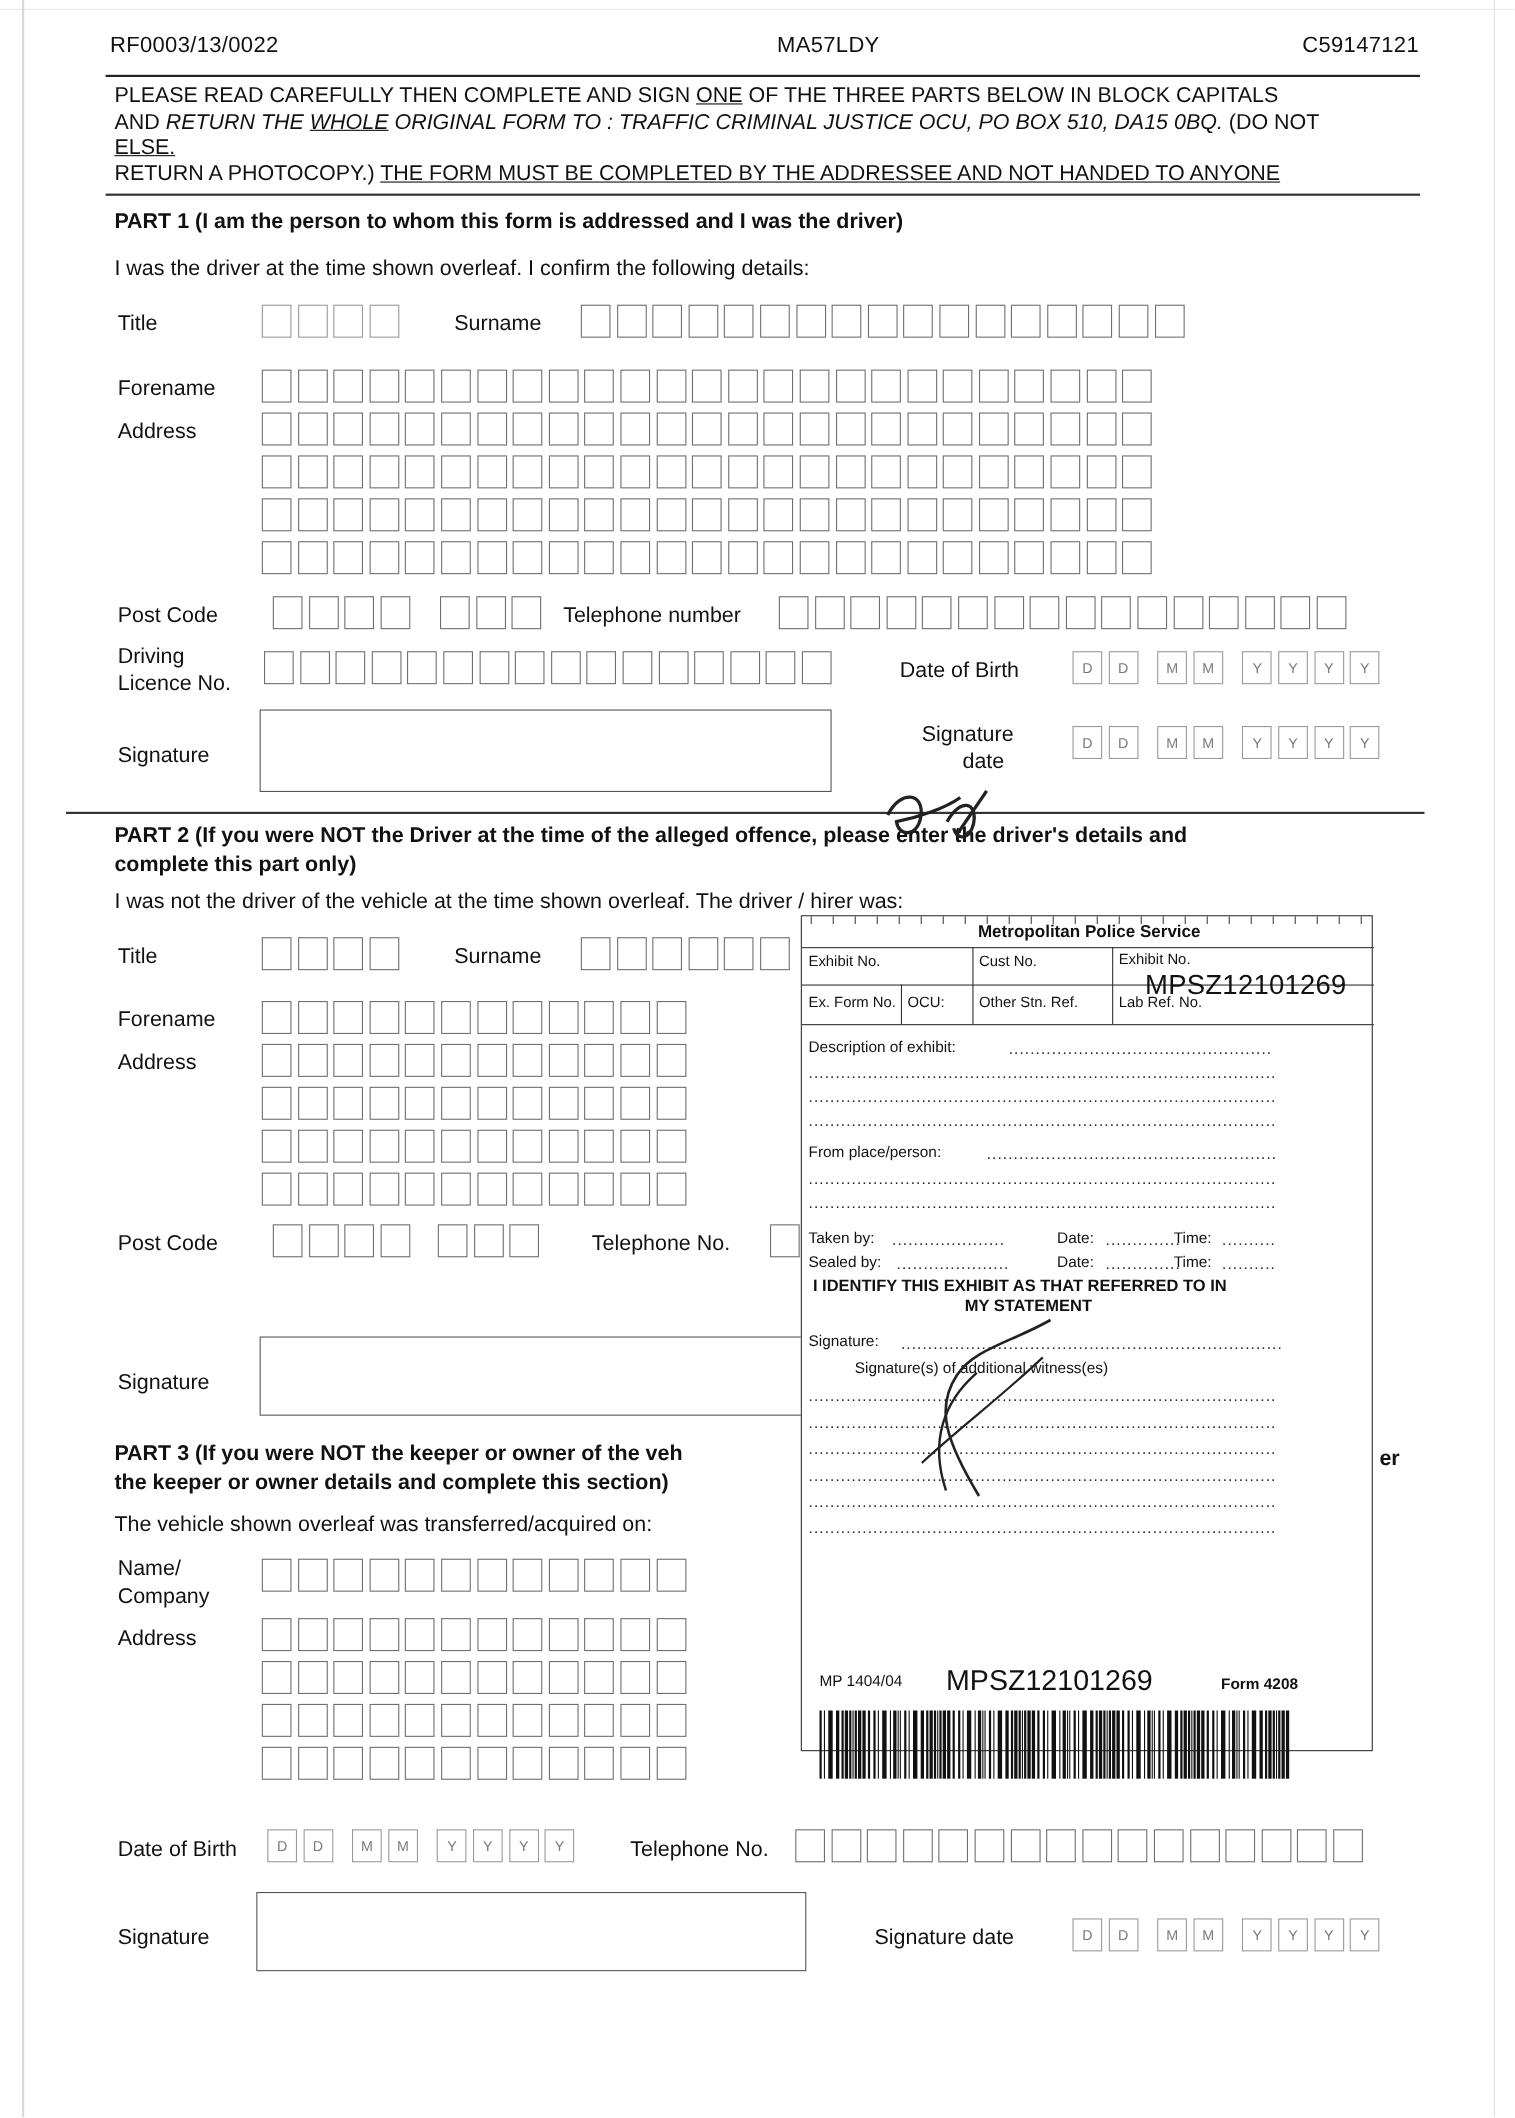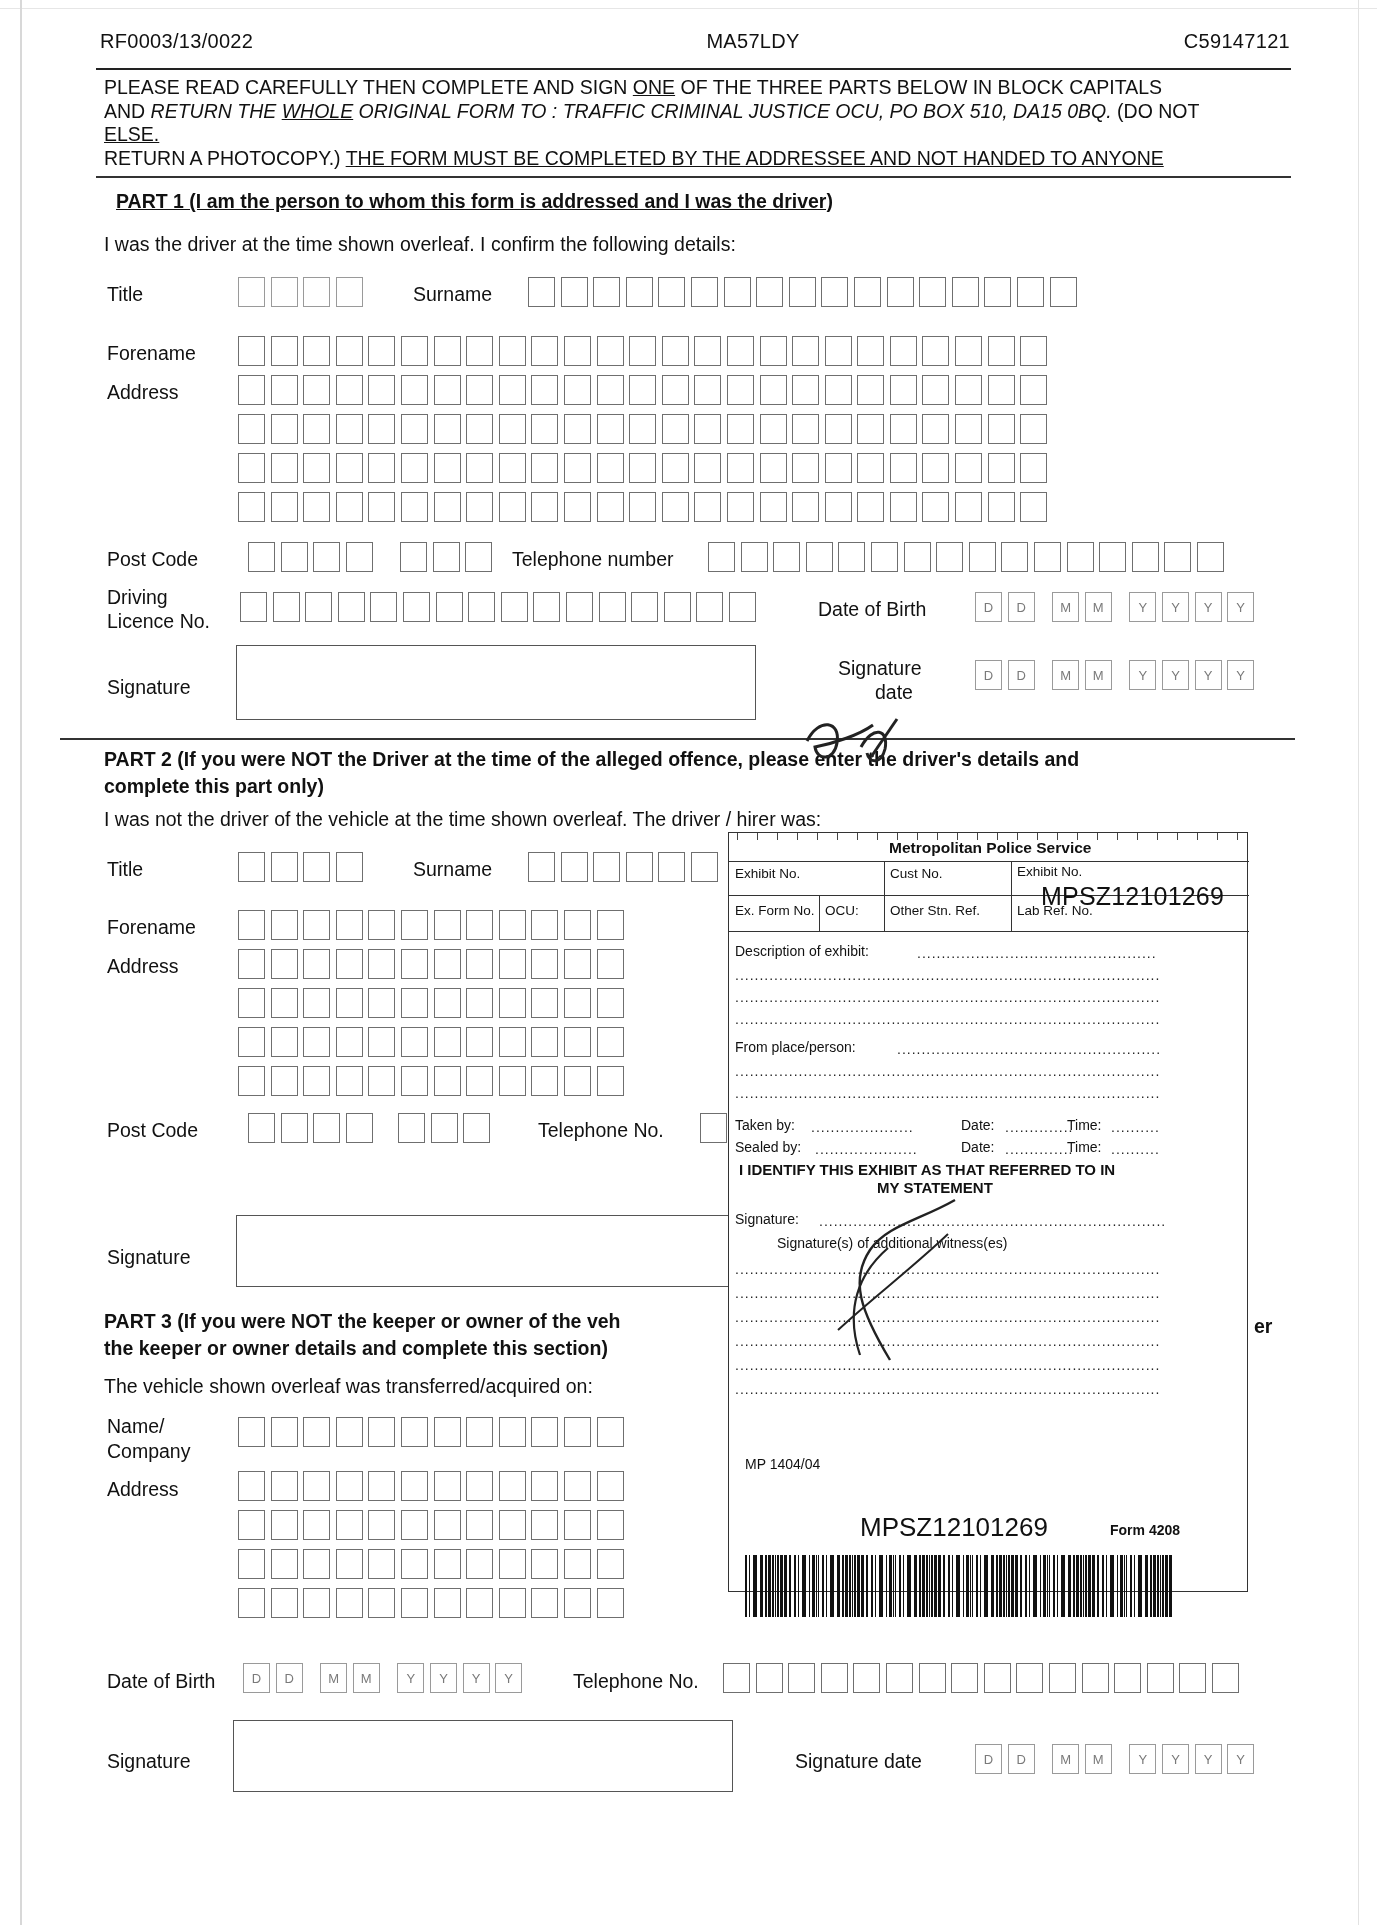--- a/index.html
+++ b/index.html
@@ -41,21 +41,21 @@
   .ex-cell{position:absolute;font-size:13.5px;}
   .ex-serial{position:absolute;left:312px;top:49px;font-size:25px;letter-spacing:.2px;}
   .ex-dots{position:absolute;font-size:14px;color:#222;letter-spacing:1px;white-space:nowrap;overflow:hidden;}
   .ex-txt{position:absolute;font-size:14px;}
   .ex-bold{position:absolute;font-weight:bold;font-size:15px;line-height:18px;}
   .ex-ruler{position:absolute;left:0;top:0;width:520px;height:10px;}
   .ex-ruler i{position:absolute;top:0;width:1px;height:7px;background:#444;}
   .barcode{position:absolute;left:745px;top:1555px;width:430px;height:62px;}
   .barcode i{position:absolute;top:0;height:62px;background:#111;}
   .bc-num{position:absolute;left:860px;top:1512px;font-size:26px;}
-  .bc-left{position:absolute;left:745px;top:1456px;font-size:14px;}
+  .bc-left{position:absolute;left:745px;top:1520px;font-size:14px;}
   .bc-right{position:absolute;left:1110px;top:1522px;font-size:14px;font-weight:bold;}
 
   .sigscribble{position:absolute;pointer-events:none;}
 </style>
 </head>
 <body>
 
 <div class="page">
   <div class="scanedge-top"></div>
   <div class="scanedge-left"></div>
@@ -75,21 +75,21 @@
     <div>
       <span>AND </span><span class="i">RETURN THE </span><span class="i u">WHOLE</span><span class="i"> ORIGINAL FORM TO : TRAFFIC CRIMINAL JUSTICE OCU, PO BOX 510, DA15 0BQ.</span><span> (DO NOT</span>
     </div>
     <div><span class="u">ELSE.</span></div>
     <div>
       <span>RETURN A PHOTOCOPY.)  </span><span class="u">THE FORM MUST BE COMPLETED BY THE ADDRESSEE AND NOT HANDED TO ANYONE</span>
     </div>
   </div>
   <div class="instrline" style="top:176px;"></div>
 
-  <div class="parttitle" style="left:116px;top:190px;text-decoration:underline;">PART 1 (I am the person to whom this form is addressed and I was the driver)</div>
+  <div class="parttitle" style="left:104px;top:190px;">PART 1 (I am the person to whom this form is addressed and I was the driver)</div>
   <div class="normaltxt" style="left:104px;top:233px;">I was the driver at the time shown overleaf.  I confirm the following details:</div>
 
   <div class="lbl" style="left:107px;top:283px;">Title</div>
   <div class="boxrow" style="left:238px;top:277px;">
     <div class="bx ghost"></div>
       <div class="bx ghost"></div>
       <div class="bx ghost"></div>
       <div class="bx ghost"></div>
   </div>
   <div class="lbl" style="left:413px;top:283px;">Surname</div>

